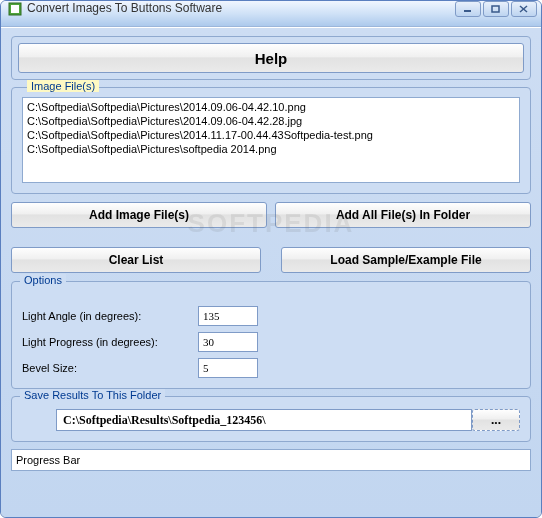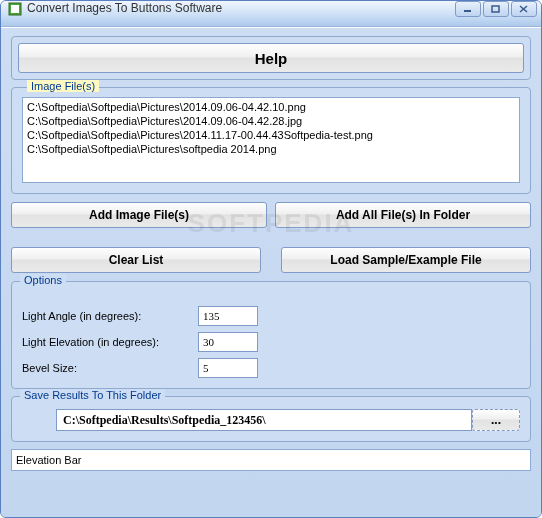--- a/index.html
+++ b/index.html
@@ -272,36 +272,36 @@
       <button class="big-btn">Load Sample/Example File</button>
     </div>
 
     <div class="group" style="padding-top:24px;">
       <div class="group-legend">Options</div>
       <div class="options-row">
         <span class="options-label">Light Angle (in degrees):</span>
         <input class="options-input" value="135" style="">
       </div>
       <div class="options-row">
-        <span class="options-label">Light Elevation (in degrees):</span>
+        <span class="options-label">Light Progress (in degrees):</span>
         <input class="options-input" value="30" style="">
       </div>
       <div class="options-row" style="margin-bottom:0;">
         <span class="options-label">Bevel Size:</span>
         <input class="options-input" value="5" style="">
       </div>
     </div>
 
     <div class="group" style="padding-top:12px;padding-left:44px;">
       <div class="group-legend">Save Results To This Folder</div>
       <div class="save-row">
         <input class="path-input" value="C:\Softpedia\Results\Softpedia_123456\" style="">
         <button class="browse-btn">...</button>
       </div>
     </div>
 
 
     <div class="progress-wrap">
-      <span>Elevation Bar</span>
+      <span>Progress Bar</span>
     </div>
 
   </div>
 </div>
 
 </body></html>

